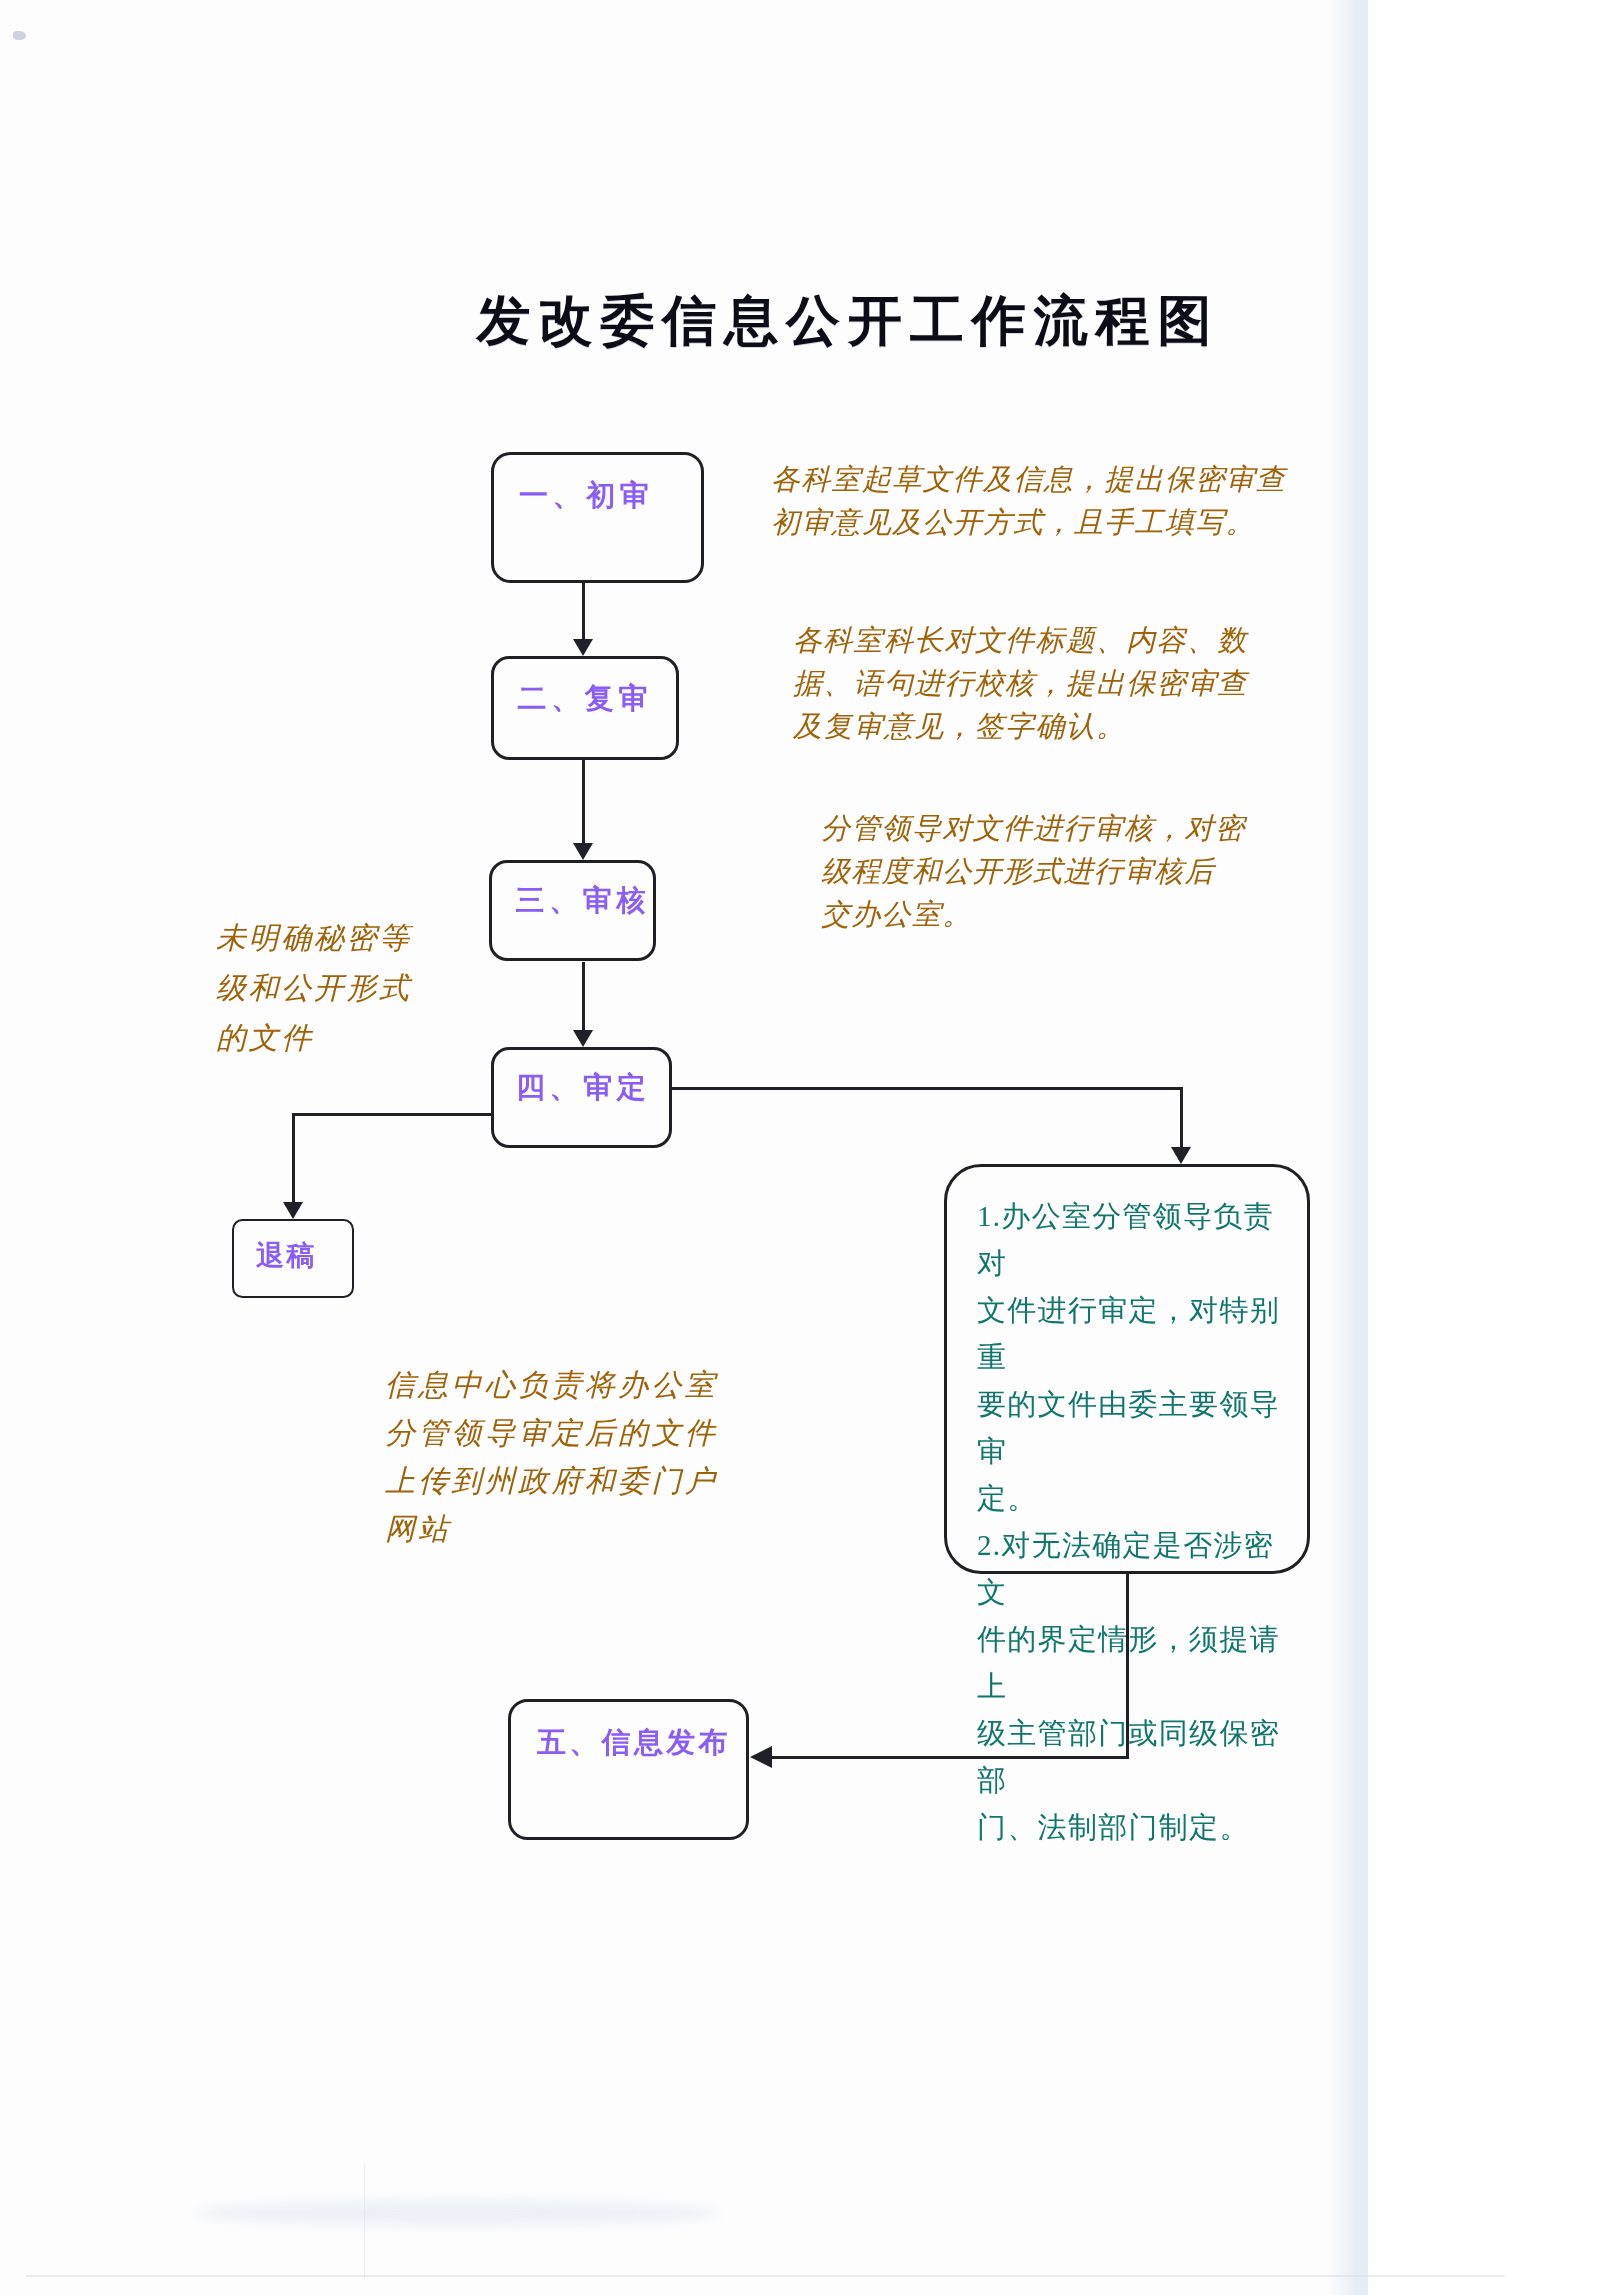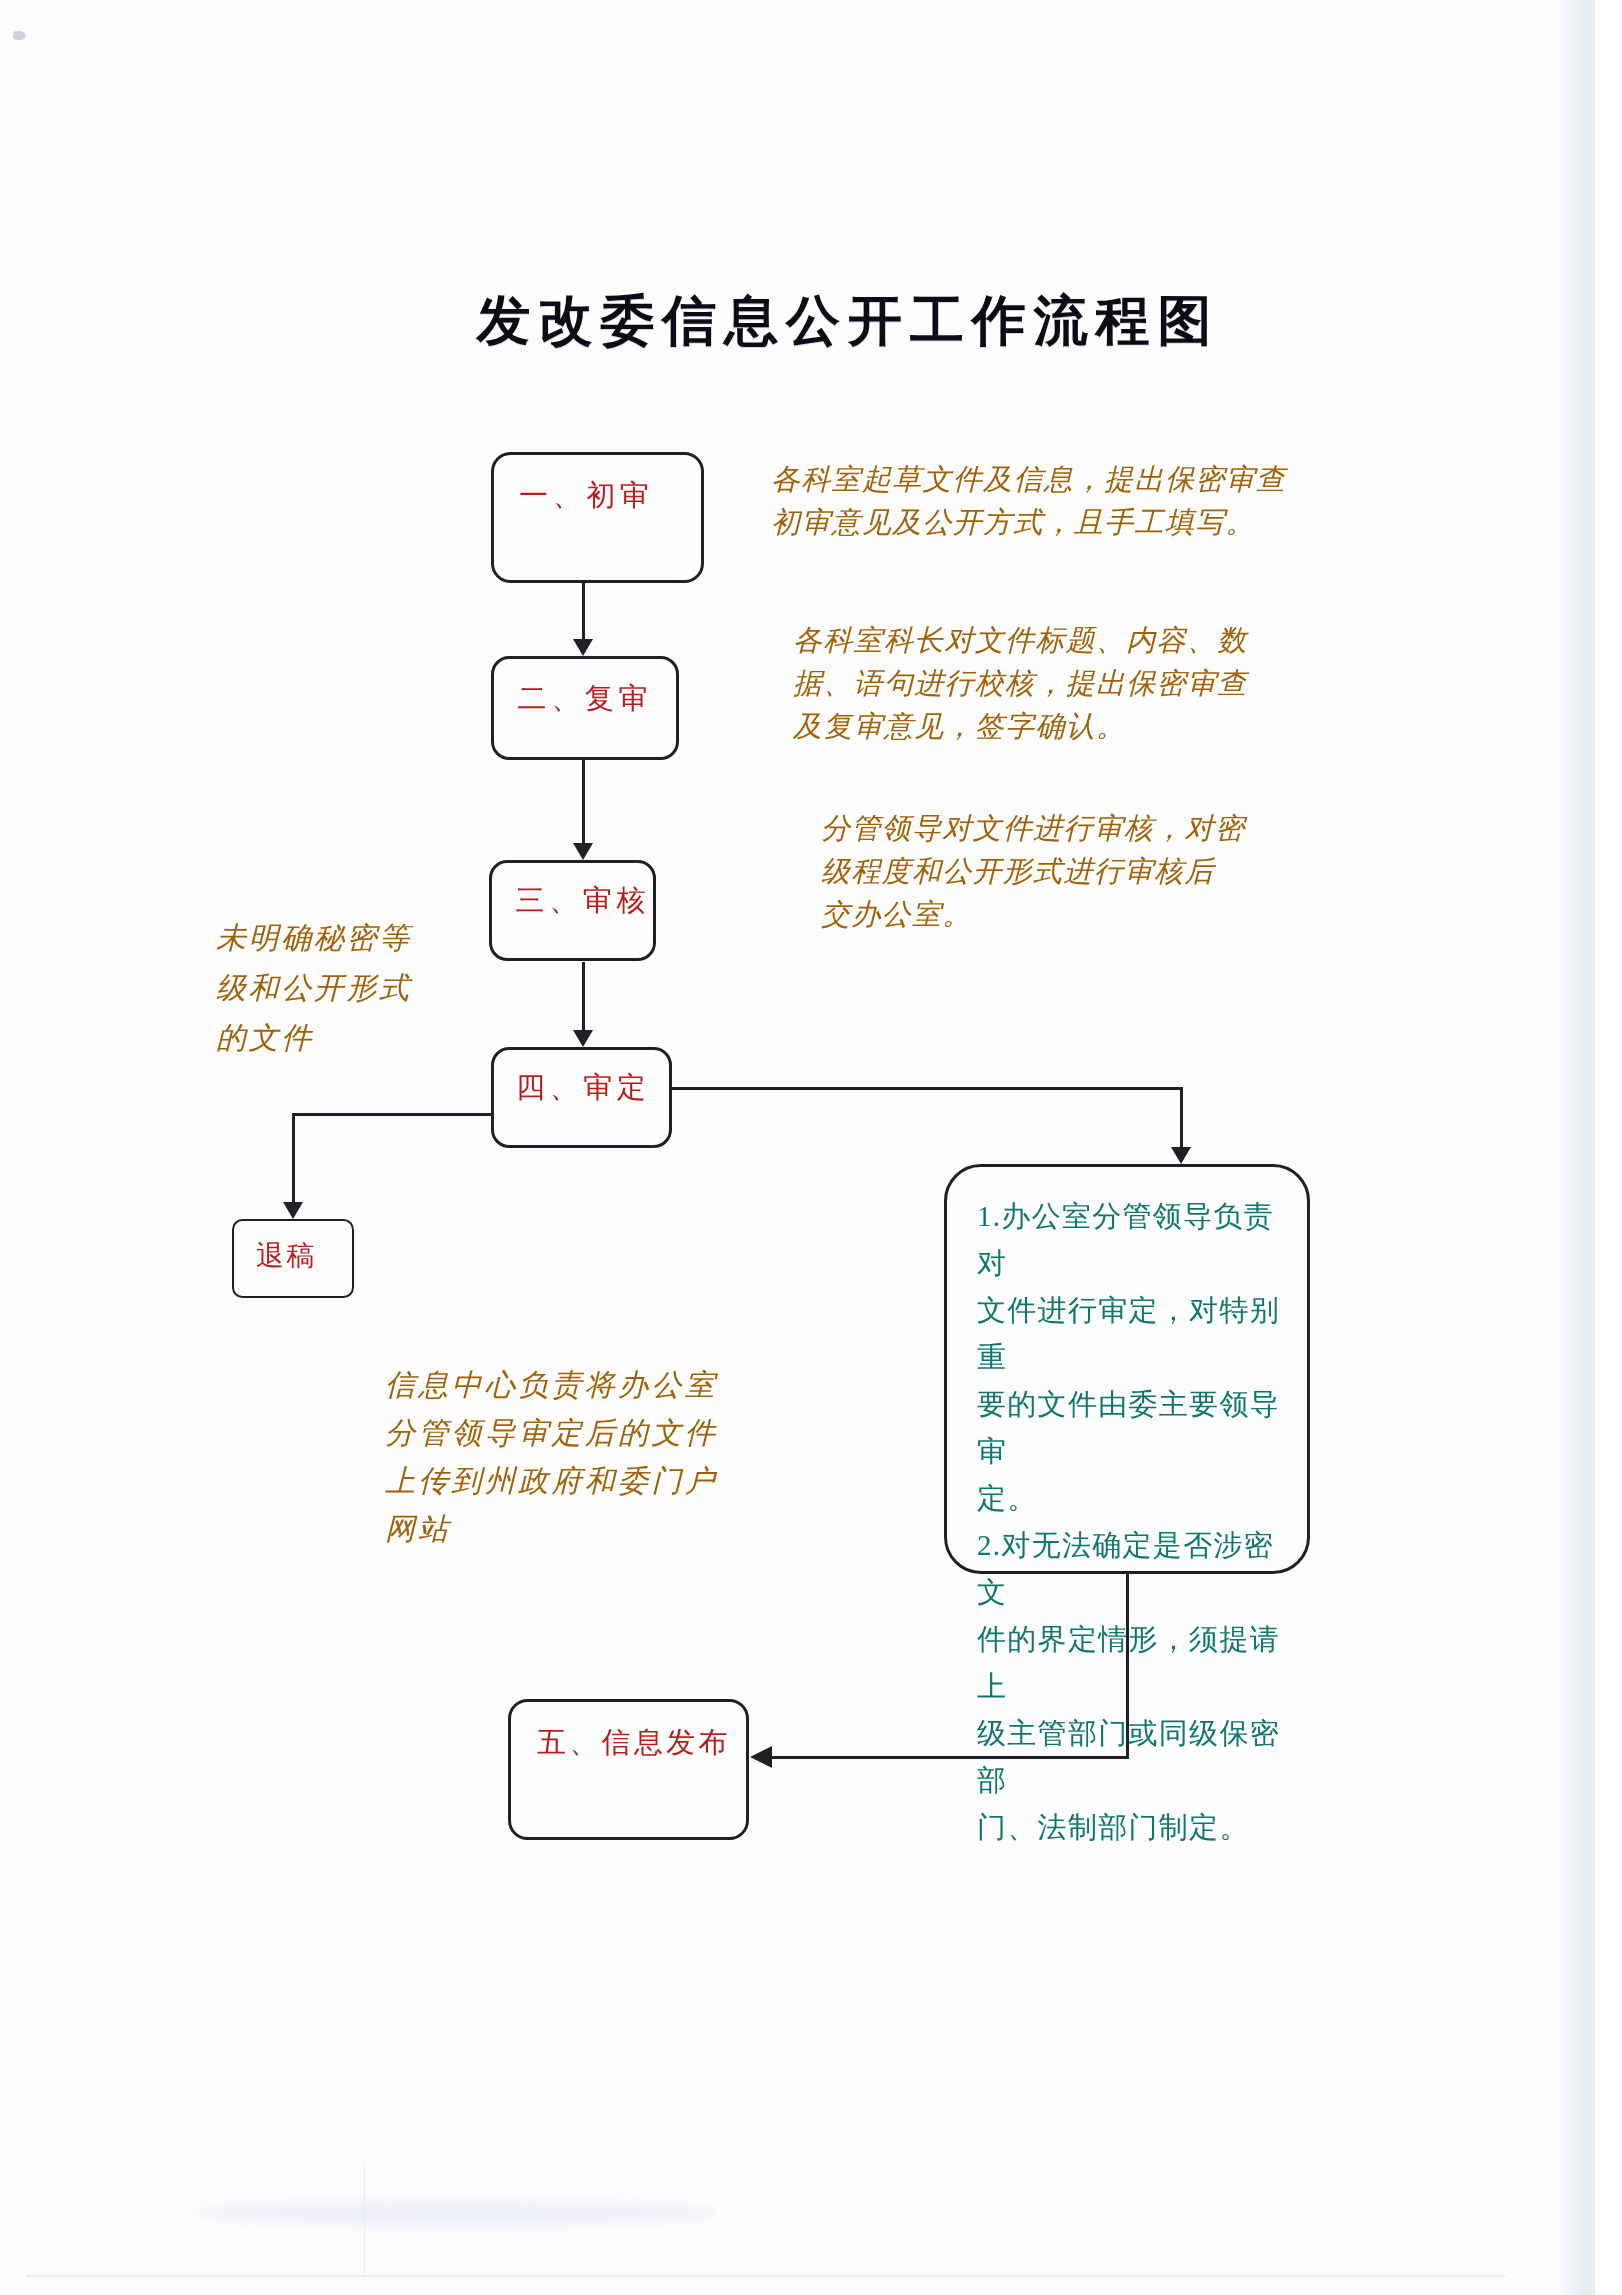--- a/index.html
+++ b/index.html
@@ -5,21 +5,21 @@
   html, body { margin: 0; padding: 0; }
   body {
     width: 1623px; height: 2295px;
     background: #ffffff;
     font-family: "Liberation Serif", serif;
     position: relative;
     overflow: hidden;
   }
   .page {
     position: absolute; left: 0; top: 0;
-    width: 1595px; height: 2295px;
+    width: 1368px; height: 2295px;
     background: #fdfdfe;
   }
   
   .edge-band-right {
     position: absolute; right: 0; top: 0; width: 39px; height: 100%;
     background: linear-gradient(to right, rgba(228,237,246,0), #e6edf5 70%);
   }
   .smudge-bottom {
     position: absolute; left: 196px; top: 2200px; width: 523px; height: 26px;
     background: #e7ecf4; border-radius: 50%; filter: blur(5.9px); opacity: .75;
@@ -47,21 +47,21 @@
     white-space: nowrap;
   }
   
   .node {
     position: absolute; box-sizing: border-box;
     border: 3.3px solid #1f2026; background: #fdfdfe;
     color: #20202f;
   }
   .node .lbl {
     position: absolute; white-space: nowrap;
-    font-size: 29px; letter-spacing: 4.6px; color: #b91c1c;
+    font-size: 29px; letter-spacing: 4.6px; color: #8b5cf6; font-weight: bold;
   }
   .node-1 { left: 491px; top: 452px;  width: 213px; height: 131px; border-radius: 19.6px; }
   .node-2 { left: 491px; top: 656px; width: 188px; height: 104px; border-radius: 18.3px; }
   .node-3 { left: 489px; top: 860px; width: 167px; height: 101px; border-radius: 18.3px; }
   .node-4 { left: 491px; top: 1047px; width: 181px; height: 101px; border-radius: 18.3px; text-align: right; }
   .node-reject { left: 232px; top: 1219px; width: 122px; height: 79px; border-radius: 10.5px; border-width: 2.6px; }
   .node-5 { left: 508px; top: 1699px; width: 241px; height: 141px; border-radius: 19.6px; padding-left: 20px; }
   .node-decision { left: 944px; top: 1164px; width: 366px; height: 410px; border-radius: 37px; }
   .node-1 .lbl { left: 25px; top: 21px; }
   .node-2 .lbl { left: 23.6px; top: 19.6px; }

